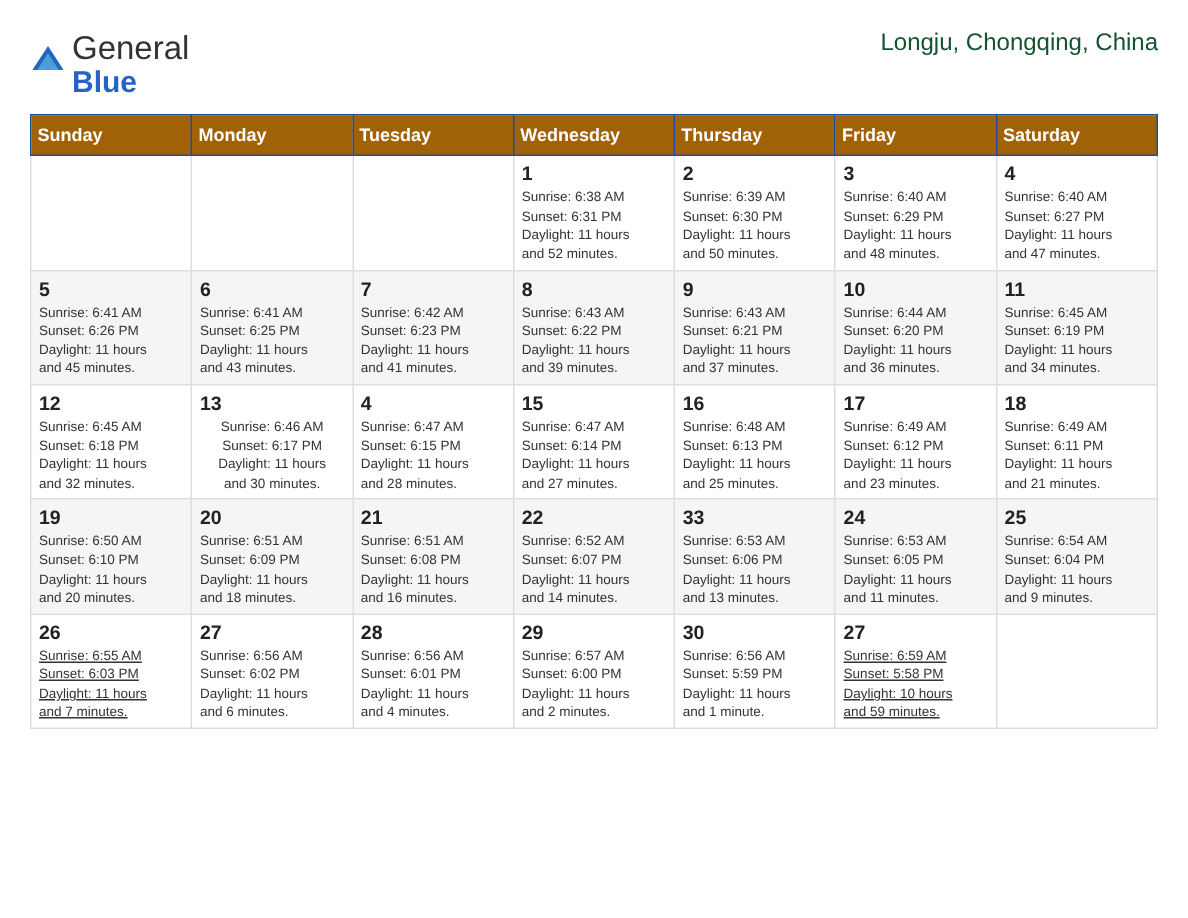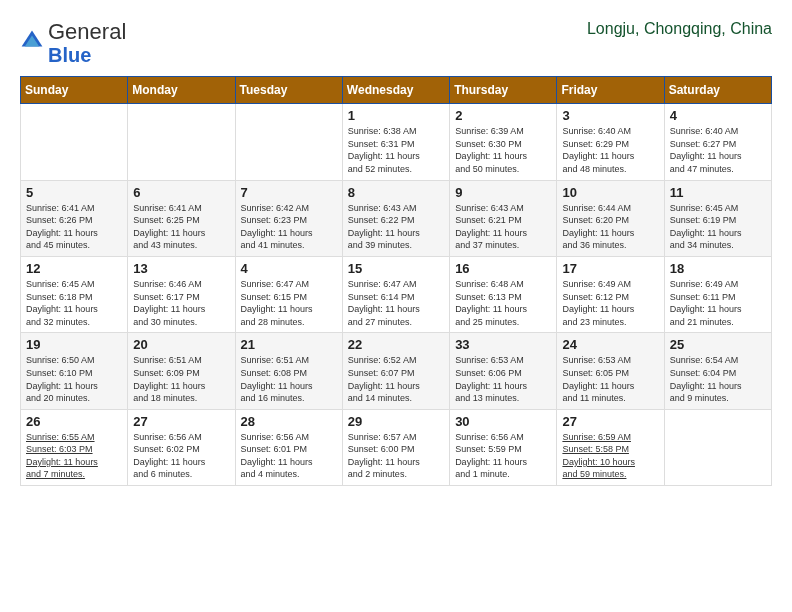--- a/index.html
+++ b/index.html
@@ -201,21 +201,21 @@
       <tr>
         <td>
           <span class="day-number">12</span>
           <div class="day-info" style="white-space: pre-line;">Sunrise: 6:45 AM
 Sunset: 6:18 PM
 Daylight: 11 hours
 and 32 minutes.</div>
         </td>
         <td>
           <span class="day-number">13</span>
-          <div class="day-info" style="white-space: pre-line;">Sunrise: 6:46 AM
+          <div class="day-info" style="white-space: pre-line; text-align: center;">Sunrise: 6:46 AM
 Sunset: 6:17 PM
 Daylight: 11 hours
 and 30 minutes.</div>
         </td>
         <td>
           <span class="day-number">4</span>
           <div class="day-info" style="white-space: pre-line;">Sunrise: 6:47 AM
 Sunset: 6:15 PM
 Daylight: 11 hours
 and 28 minutes.</div>

